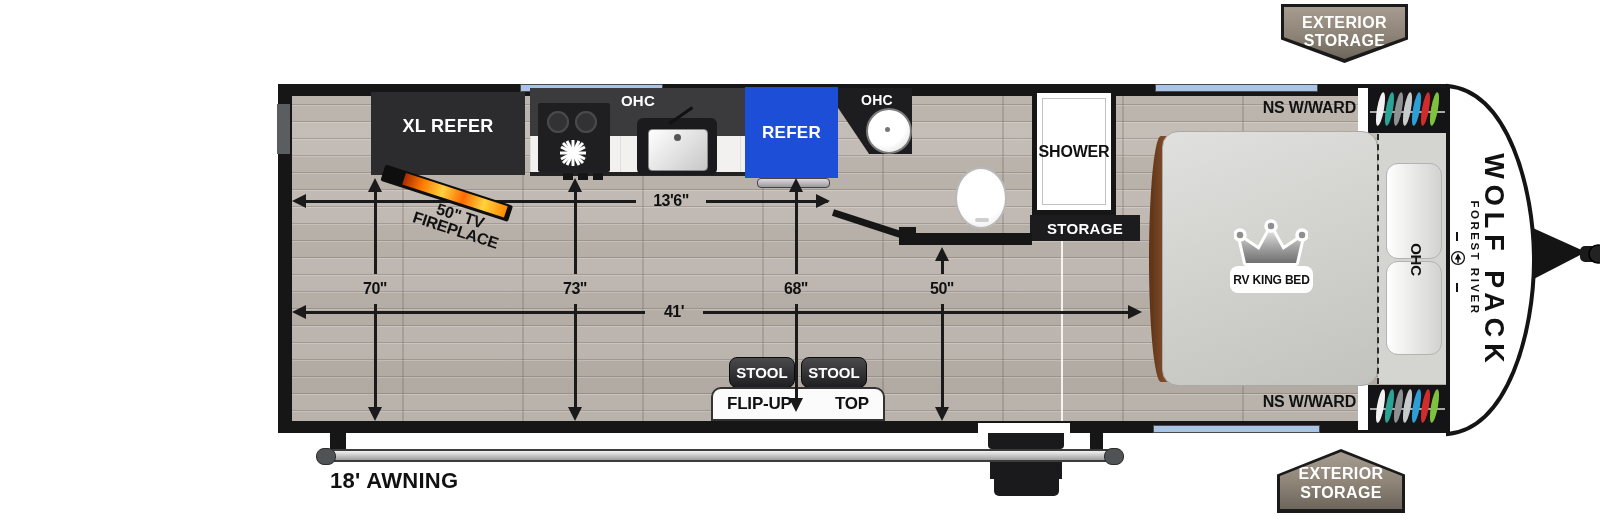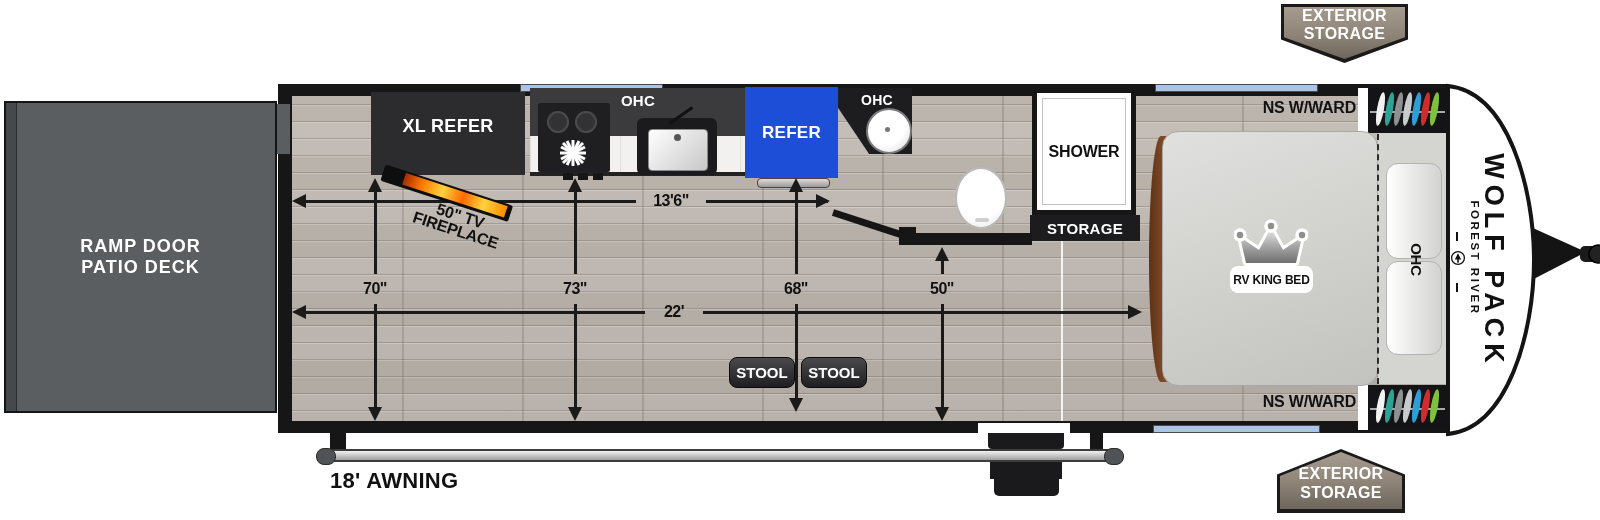--- a/index.html
+++ b/index.html
@@ -23,21 +23,21 @@
   .dimlbl{color:#111;font-weight:700;font-size:16px;text-align:center;letter-spacing:-0.5px;}
   .arrL{width:0;height:0;border-top:7px solid transparent;border-bottom:7px solid transparent;border-right:14px solid #1a1a1a;}
   .arrR{width:0;height:0;border-top:7px solid transparent;border-bottom:7px solid transparent;border-left:14px solid #1a1a1a;}
   .arrU{width:0;height:0;border-left:7px solid transparent;border-right:7px solid transparent;border-bottom:14px solid #1a1a1a;}
   .arrD{width:0;height:0;border-left:7px solid transparent;border-right:7px solid transparent;border-top:14px solid #1a1a1a;}
   .badge-outer{clip-path:polygon(0 0,100% 0,100% 60%,50% 100%,0 60%);background:#1a1a1a;}
   .badge-inner{position:absolute;left:3px;top:3px;right:3px;bottom:4px;
     clip-path:polygon(0 0,100% 0,100% 58%,50% 100%,0 58%);
     background:linear-gradient(180deg,#a59c8f,#8d8377 55%,#6e665b);
     display:flex;flex-direction:column;align-items:center;justify-content:flex-start;
-    color:#fff;font-weight:700;font-size:16px;line-height:1.15;letter-spacing:.4px;box-sizing:border-box;}
+    color:#fff;font-weight:700;font-size:16px;line-height:1.15;letter-spacing:.4px;padding-top:7px;box-sizing:border-box;}
   .badge-outer.up{clip-path:polygon(50% 0,100% 40%,100% 100%,0 100%,0 40%);}
   .badge-outer.up .badge-inner{clip-path:polygon(50% 0,100% 42%,100% 100%,0 100%,0 42%);justify-content:flex-end;padding-bottom:7px;}
   .stool{background:linear-gradient(180deg,#4a4a4c,#1f1f21);border-radius:8px;color:#fff;
     display:flex;align-items:center;justify-content:center;font-weight:700;font-size:15px;border:1px solid #0b0b0b;}
   .hanger{display:inline-block;width:7px;height:34px;border-radius:50%;margin:0 1px;transform:rotate(10deg);}
   .ward{background:#141416;overflow:hidden;text-align:center;padding-top:4px;box-sizing:border-box;}
   .ward .rod{position:absolute;left:2px;right:2px;top:23px;height:2px;background:#a9a9a9;}
   .pillow{background:linear-gradient(90deg,#ffffff,#d2d2d0);border:1px solid #b3b3b1;border-radius:12px;}
 </style>
 </head>
@@ -51,26 +51,20 @@
         <span>STORAGE</span>
       </div>
   </div>
   <div class="abs badge-outer up" style="left:1277px;top:449px;width:128px;height:64px;">
     <div class="badge-inner">
         <span>EXTERIOR</span>
         <span>STORAGE</span>
       </div>
   </div>
 
-  <div class="abs" style="left:4px;top:101px;width:273px;height:312px;background:#5a5e60;border:2px solid #151515;box-sizing:border-box;
-              display:flex;flex-direction:column;align-items:center;justify-content:center;">
-    <div class="abs" style="left:0;top:0;width:10px;height:100%;background:#45494b;border-right:1px solid #2b2b2b;"></div>
-    <div class="wlbl" style="font-size:18px;letter-spacing:1px;">RAMP DOOR</div>
-    <div class="wlbl" style="font-size:18px;letter-spacing:1px;">PATIO DECK</div>
-  </div>
 
   <div class="abs floor" style="left:284px;top:88px;width:1163px;height:341px;"></div>
   <div class="abs" style="left:1061px;top:238px;width:2px;height:183px;background:rgba(255,255,255,.85);"></div>
 
   <div class="abs wall" style="left:278px;top:84px;width:1169px;height:12px;"></div>
   <div class="abs wall" style="left:278px;top:421px;width:1169px;height:12px;"></div>
   <div class="abs wall" style="left:278px;top:84px;width:14px;height:349px;"></div>
   <div class="abs" style="left:277px;top:104px;width:13px;height:50px;background:#5a5e60;"></div>
 
   <div class="abs window" style="left:520px;top:84px;width:143px;height:8px;"></div>
@@ -117,21 +111,21 @@
     <span class="wlbl" style="font-size:17px;">REFER</span>
   </div>
   <div class="abs" style="left:757px;top:178px;width:71px;height:8px;background:linear-gradient(180deg,#dcdcdc,#9a9a9a);border:1px solid #444;border-radius:4px;"></div>
 
   <div class="abs" style="left:838px;top:88px;width:74px;height:66px;background:#1d1d1f;clip-path:polygon(0 0,100% 0,100% 100%,42% 100%,0 30%);">
     <div class="abs wlbl" style="left:16px;top:4px;width:46px;text-align:center;font-size:14px;">OHC</div>
     <div class="abs" style="left:28px;top:20px;width:42px;height:42px;border-radius:50%;border:2px solid #7a7a7a;background:radial-gradient(circle at 40% 35%, #ffffff 55%, #d6d6d6);"></div>
     <div class="abs" style="left:47px;top:39px;width:5px;height:5px;border-radius:50%;background:#777;"></div>
   </div>
 
-  <div class="abs" style="left:1032px;top:88px;width:104px;height:127px;background:#ffffff;border:5px solid #161616;box-sizing:border-box;display:flex;align-items:center;justify-content:center;text-align:right;">
+  <div class="abs" style="left:1032px;top:88px;width:84px;height:127px;background:#ffffff;border:5px solid #161616;box-sizing:border-box;display:flex;align-items:center;justify-content:center;text-align:right;">
     <div class="abs" style="left:5px;top:5px;right:5px;bottom:5px;border:1px solid #c2c2c2;"></div>
     <span class="lbl" style="font-size:16px;position:relative;">SHOWER</span>
   </div>
   <div class="abs darkbox" style="left:1030px;top:215px;width:110px;height:26px;background:#1c1c1e;">
     <span class="wlbl" style="font-size:15px;">STORAGE</span>
   </div>
   <div class="abs" style="left:955px;top:167px;width:52px;height:62px;border-radius:50%;border:2px solid #b8b8b8;background:radial-gradient(circle at 45% 40%, #ffffff 60%, #e4e4e4);box-sizing:border-box;">
     <div class="abs" style="left:18px;bottom:5px;width:14px;height:4px;border-radius:2px;background:#cfcfcf;"></div>
   </div>
   <div class="abs wall" style="left:905px;top:233px;width:127px;height:12px;"></div>
@@ -147,21 +141,21 @@
   </div>
 
   <div class="abs arrL" style="left:292px;top:194px;"></div>
   <div class="abs dimseg" style="left:305px;top:200px;width:331px;height:3px;"></div>
   <div class="abs dimlbl" style="left:636px;top:192px;width:70px;">13'6"</div>
   <div class="abs dimseg" style="left:706px;top:200px;width:122px;height:3px;"></div>
   <div class="abs arrR" style="left:816px;top:194px;"></div>
 
   <div class="abs arrL" style="left:292px;top:305px;"></div>
   <div class="abs dimseg" style="left:305px;top:311px;width:340px;height:3px;"></div>
-  <div class="abs dimlbl" style="left:645px;top:303px;width:58px;">22'</div>
+  <div class="abs dimlbl" style="left:645px;top:303px;width:58px;">41'</div>
   <div class="abs dimseg" style="left:703px;top:311px;width:430px;height:3px;"></div>
   <div class="abs arrR" style="left:1128px;top:305px;"></div>
 
   <div class="abs arrU" style="left:368px;top:178px;"></div>
   <div class="abs dimseg" style="left:374px;top:191px;width:3px;height:83px;"></div>
   <div class="abs dimlbl" style="left:350px;top:280px;width:50px;">70"</div>
   <div class="abs dimseg" style="left:374px;top:304px;width:3px;height:104px;"></div>
   <div class="abs arrD" style="left:368px;top:407px;"></div>
 
   <div class="abs arrU" style="left:568px;top:178px;"></div>
@@ -180,20 +174,25 @@
   <div class="abs dimseg" style="left:941px;top:260px;width:3px;height:14px;"></div>
   <div class="abs dimlbl" style="left:917px;top:280px;width:50px;">50"</div>
   <div class="abs dimseg" style="left:941px;top:304px;width:3px;height:104px;"></div>
   <div class="abs arrD" style="left:935px;top:407px;"></div>
 
   <div class="abs stool" style="left:729px;top:357px;width:64px;height:29px;">
     <span>STOOL</span>
   </div>
   <div class="abs stool" style="left:801px;top:357px;width:64px;height:29px;">
     <span>STOOL</span>
+  </div>
+  <div class="abs" style="left:711px;top:387px;width:174px;height:34px;background:#fbfbfb;border:2px solid #333;border-radius:10px 10px 0 0;box-sizing:border-box;
+              display:flex;align-items:center;justify-content:space-between;padding:0 14px;">
+    <span class="lbl" style="font-size:17px;">FLIP-UP</span>
+    <span class="lbl" style="font-size:17px;">TOP</span>
   </div>
 
   <div class="abs" style="left:978px;top:423px;width:92px;height:10px;background:#fff;"></div>
   <div class="abs" style="left:988px;top:433px;width:76px;height:16px;background:#1a1a1c;border-radius:0 0 4px 4px;"></div>
   <div class="abs" style="left:330px;top:432px;width:16px;height:19px;background:#161616;"></div>
   <div class="abs" style="left:1090px;top:431px;width:13px;height:20px;background:#161616;"></div>
   <div class="abs" style="left:318px;top:449px;width:804px;height:13px;background:linear-gradient(180deg,#f2f2f2,#9e9e9e);border:2px solid #3c3c3c;border-radius:7px;box-sizing:border-box;"></div>
   <div class="abs" style="left:316px;top:448px;width:18px;height:15px;background:#505356;border:1px solid #2c2c2c;border-radius:8px;"></div>
   <div class="abs" style="left:1104px;top:448px;width:18px;height:15px;background:#505356;border:1px solid #2c2c2c;border-radius:8px;"></div>
   <div class="abs" style="left:990px;top:462px;width:72px;height:17px;background:#1a1a1c;"></div>

